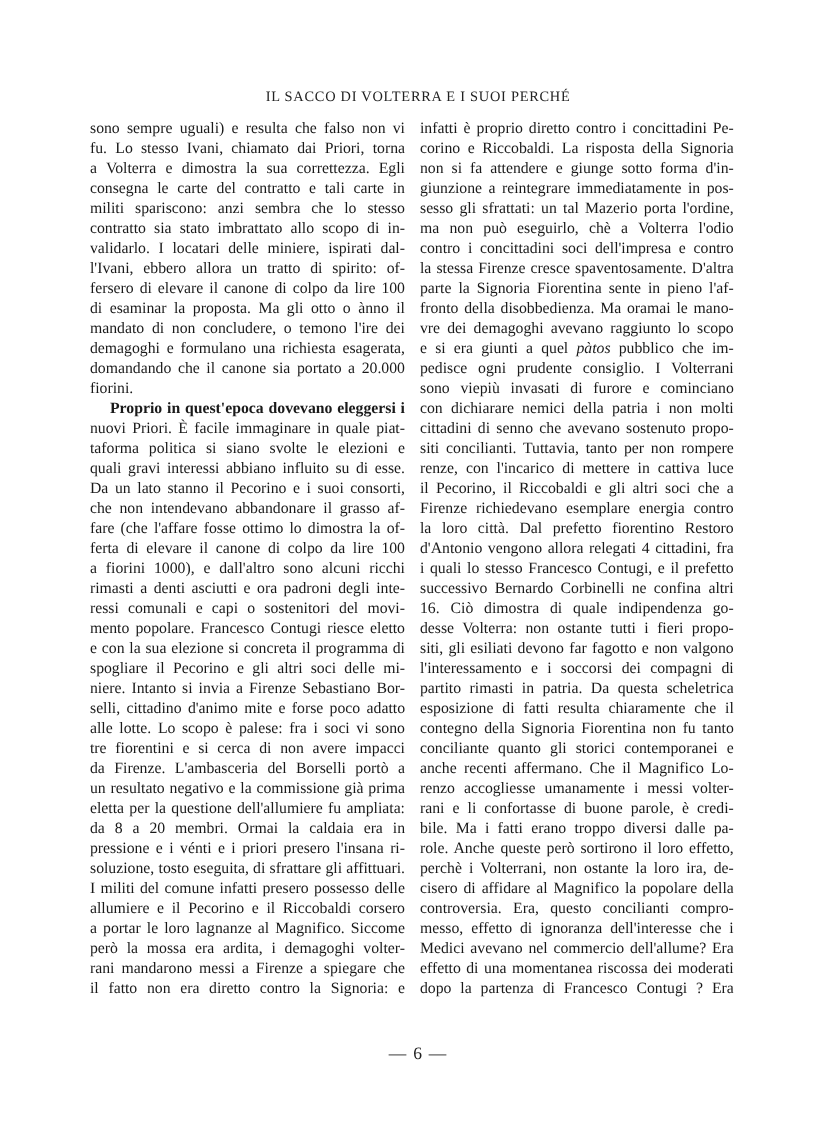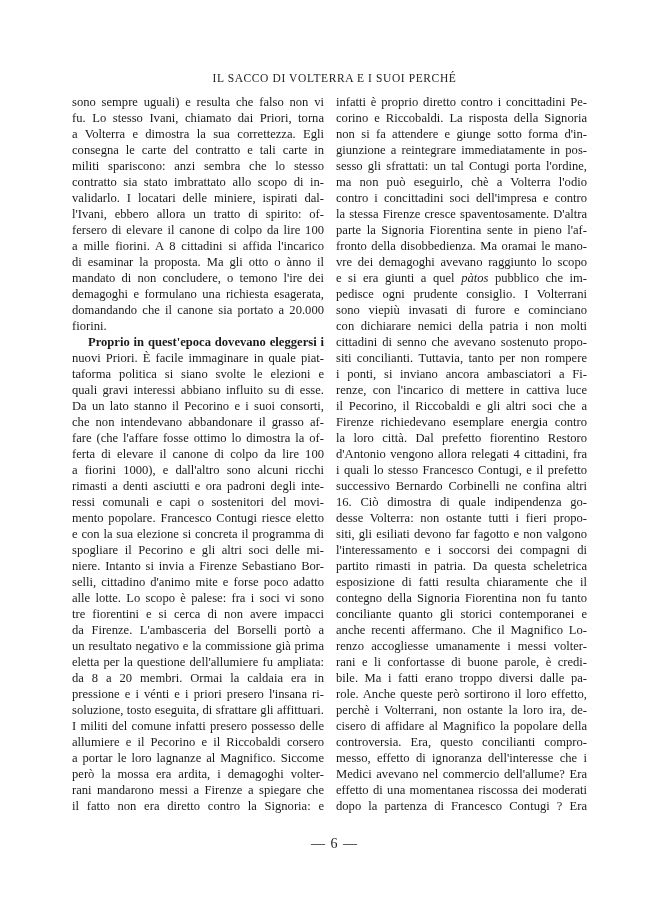--- a/index.html
+++ b/index.html
@@ -53,21 +53,20 @@
   <div class="column col-left">
     <span class="line">sono sempre uguali) e resulta che falso non vi</span>
     <span class="line">fu. Lo stesso Ivani, chiamato dai Priori, torna</span>
     <span class="line">a Volterra e dimostra la sua correttezza. Egli</span>
     <span class="line">consegna le carte del contratto e tali carte in</span>
     <span class="line">militi spariscono: anzi sembra che lo stesso</span>
     <span class="line">contratto sia stato imbrattato allo scopo di in-</span>
     <span class="line">validarlo. I locatari delle miniere, ispirati dal-</span>
     <span class="line">l'Ivani, ebbero allora un tratto di spirito: of-</span>
     <span class="line">fersero di elevare il canone di colpo da lire 100</span>
-    <span class="line">a mille fiorini. A 8 cittadini si affida l'incarico</span>
     <span class="line">di esaminar la proposta. Ma gli otto o ànno il</span>
     <span class="line">mandato di non concludere, o temono l'ire dei</span>
     <span class="line">demagoghi e formulano una richiesta esagerata,</span>
     <span class="line">domandando che il canone sia portato a 20.000</span>
     <span class="line last">fiorini.</span>
     <span class="line indent">Proprio in quest'epoca dovevano eleggersi i</span>
     <span class="line">nuovi Priori. È facile immaginare in quale piat-</span>
     <span class="line">taforma politica si siano svolte le elezioni e</span>
     <span class="line">quali gravi interessi abbiano influito su di esse.</span>
     <span class="line">Da un lato stanno il Pecorino e i suoi consorti,</span>
@@ -96,34 +95,33 @@
     <span class="line">però la mossa era ardita, i demagoghi volter-</span>
     <span class="line">rani mandarono messi a Firenze a spiegare che</span>
     <span class="line">il fatto non era diretto contro la Signoria: e</span>
   </div>
 
   <div class="column col-right">
     <span class="line">infatti è proprio diretto contro i concittadini Pe-</span>
     <span class="line">corino e Riccobaldi. La risposta della Signoria</span>
     <span class="line">non si fa attendere e giunge sotto forma d'in-</span>
     <span class="line">giunzione a reintegrare immediatamente in pos-</span>
-    <span class="line">sesso gli sfrattati: un tal Contugi porta l'ordine,</span>
+    <span class="line">sesso gli sfrattati: un tal Mazerio porta l'ordine,</span>
     <span class="line">ma non può eseguirlo, chè a Volterra l'odio</span>
     <span class="line">contro i concittadini soci dell'impresa e contro</span>
     <span class="line">la stessa Firenze cresce spaventosamente. D'altra</span>
     <span class="line">parte la Signoria Fiorentina sente in pieno l'af-</span>
     <span class="line">fronto della disobbedienza. Ma oramai le mano-</span>
     <span class="line">vre dei demagoghi avevano raggiunto lo scopo</span>
     <span class="line">e si era giunti a quel <i>pàtos</i> pubblico che im-</span>
     <span class="line">pedisce ogni prudente consiglio. I Volterrani</span>
     <span class="line">sono viepiù invasati di furore e cominciano</span>
     <span class="line">con dichiarare nemici della patria i non molti</span>
     <span class="line">cittadini di senno che avevano sostenuto propo-</span>
     <span class="line">siti concilianti. Tuttavia, tanto per non rompere</span>
-    <span class="line">i ponti, si inviano ancora ambasciatori a Fi-</span>
     <span class="line">renze, con l'incarico di mettere in cattiva luce</span>
     <span class="line">il Pecorino, il Riccobaldi e gli altri soci che a</span>
     <span class="line">Firenze richiedevano esemplare energia contro</span>
     <span class="line">la loro città. Dal prefetto fiorentino Restoro</span>
     <span class="line">d'Antonio vengono allora relegati 4 cittadini, fra</span>
     <span class="line">i quali lo stesso Francesco Contugi, e il prefetto</span>
     <span class="line">successivo Bernardo Corbinelli ne confina altri</span>
     <span class="line">16. Ciò dimostra di quale indipendenza go-</span>
     <span class="line">desse Volterra: non ostante tutti i fieri propo-</span>
     <span class="line">siti, gli esiliati devono far fagotto e non valgono</span>

